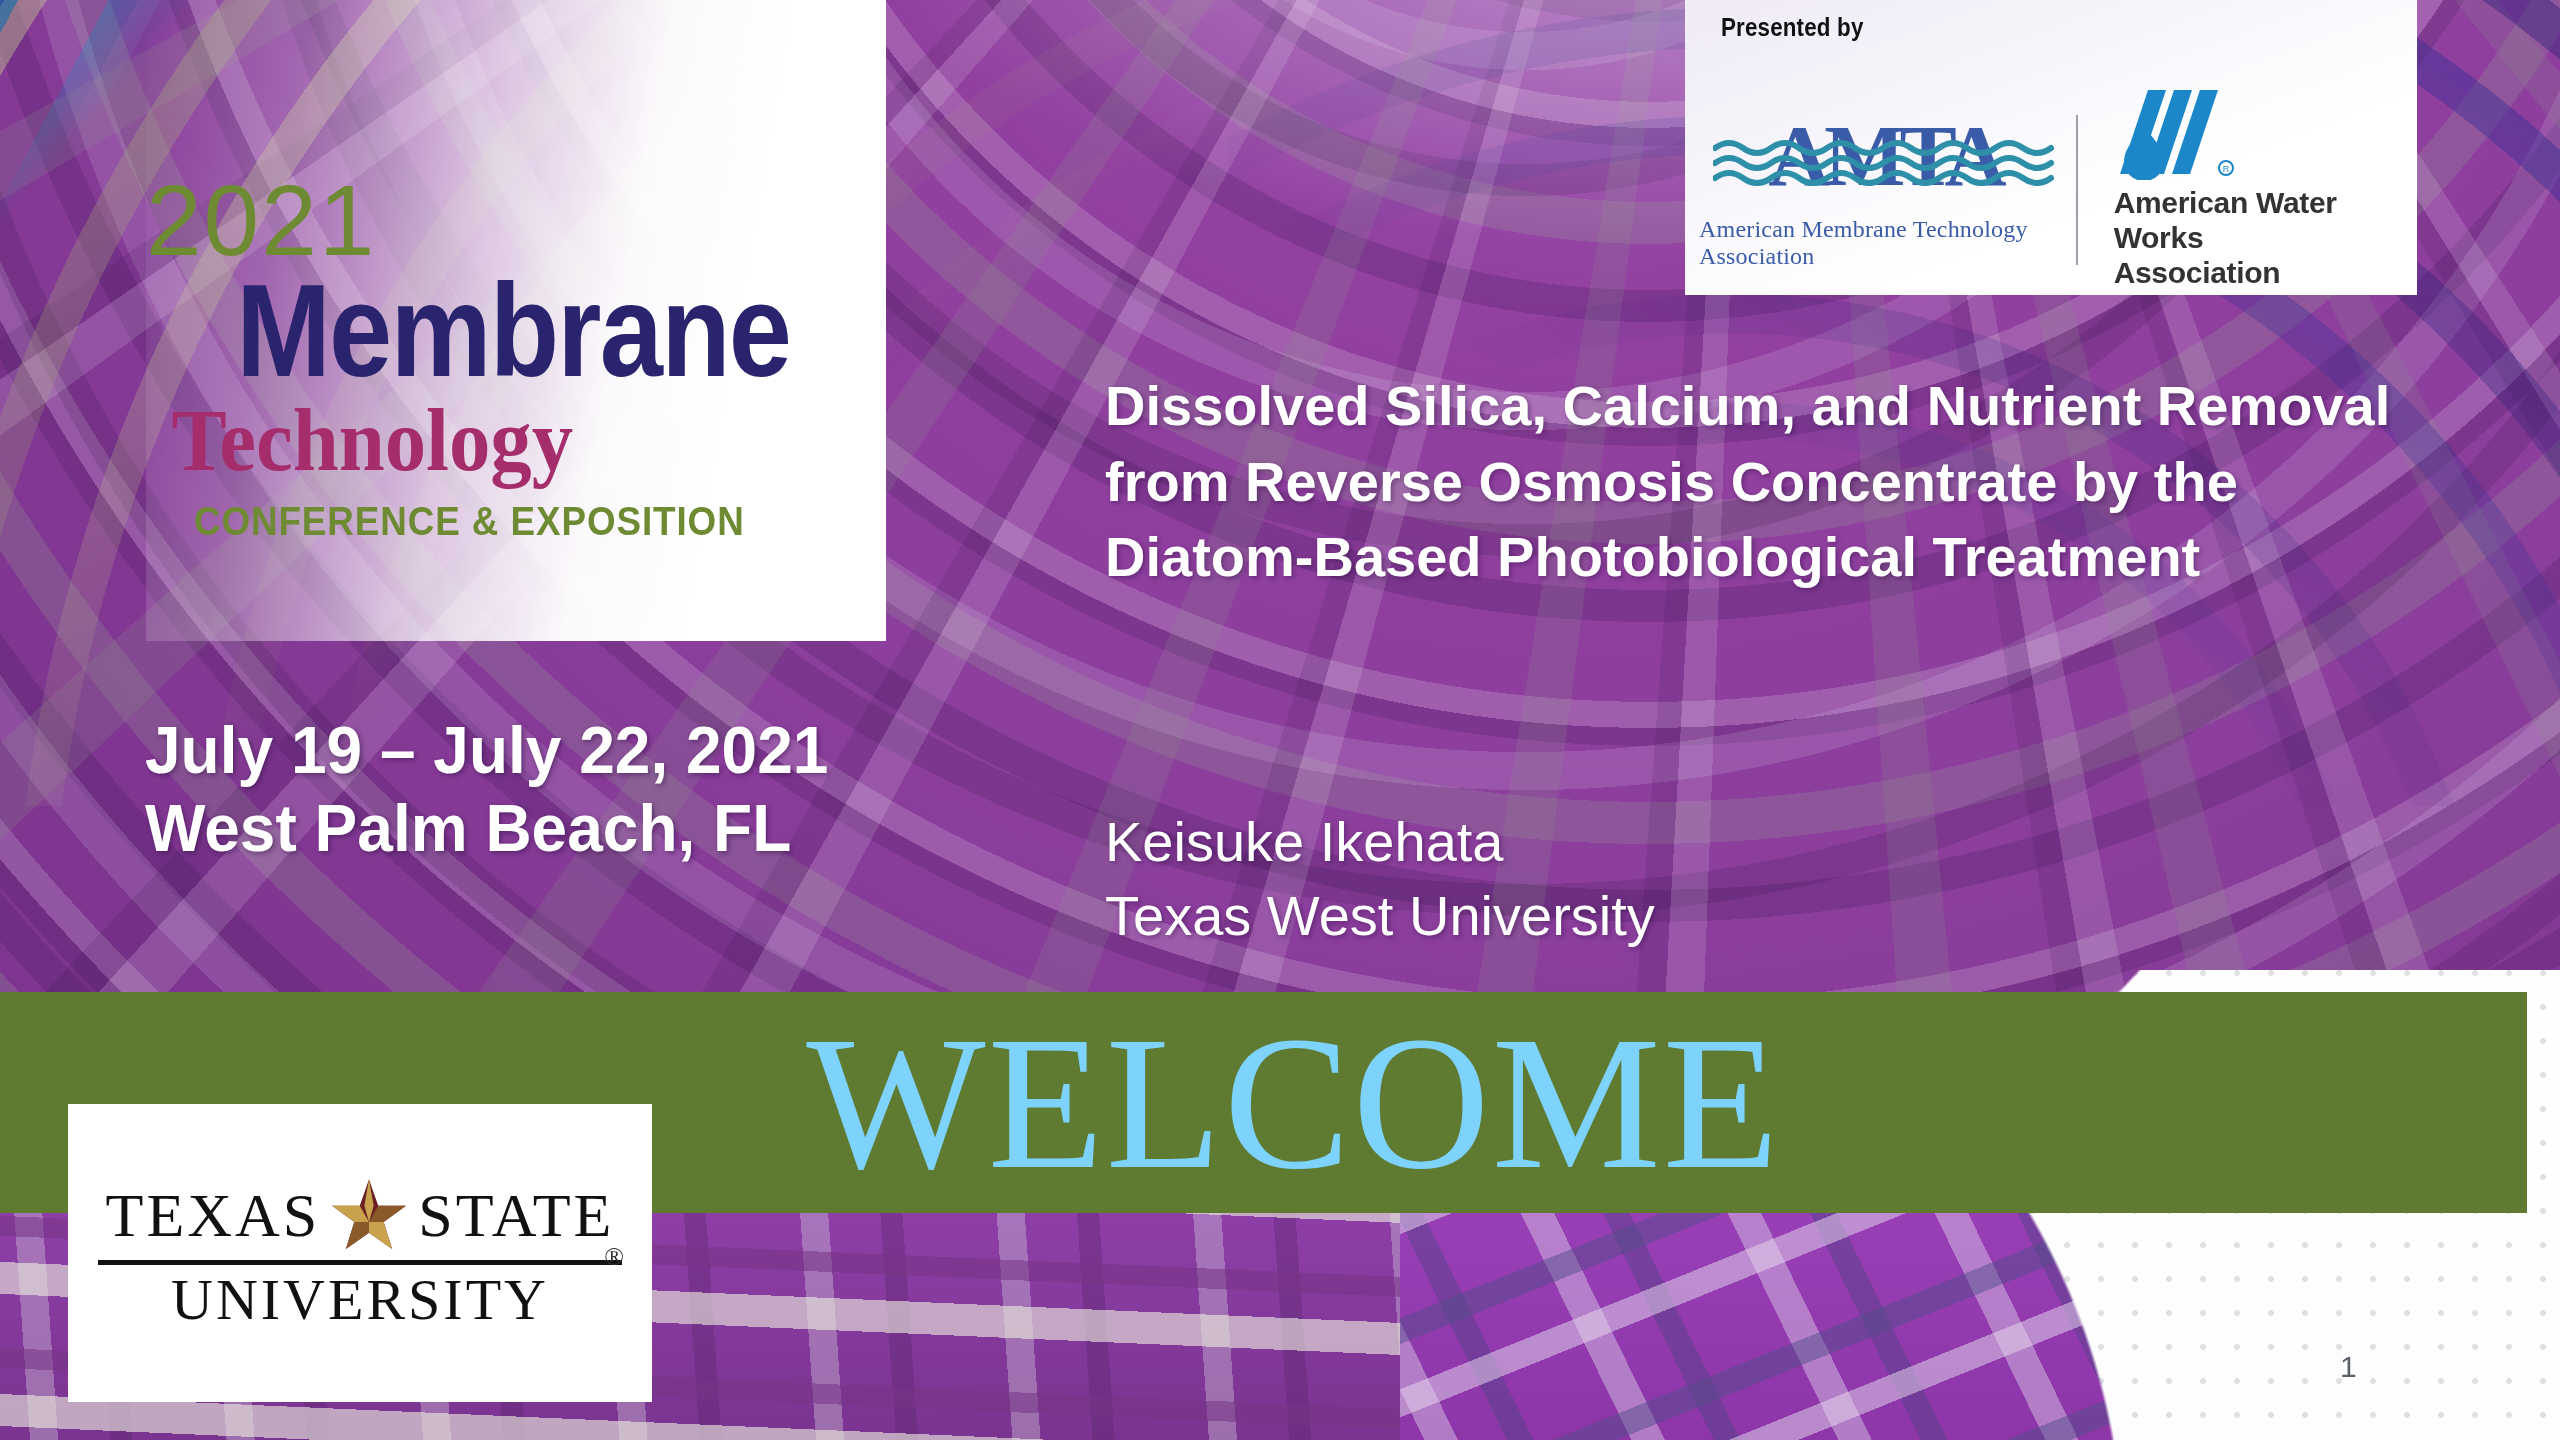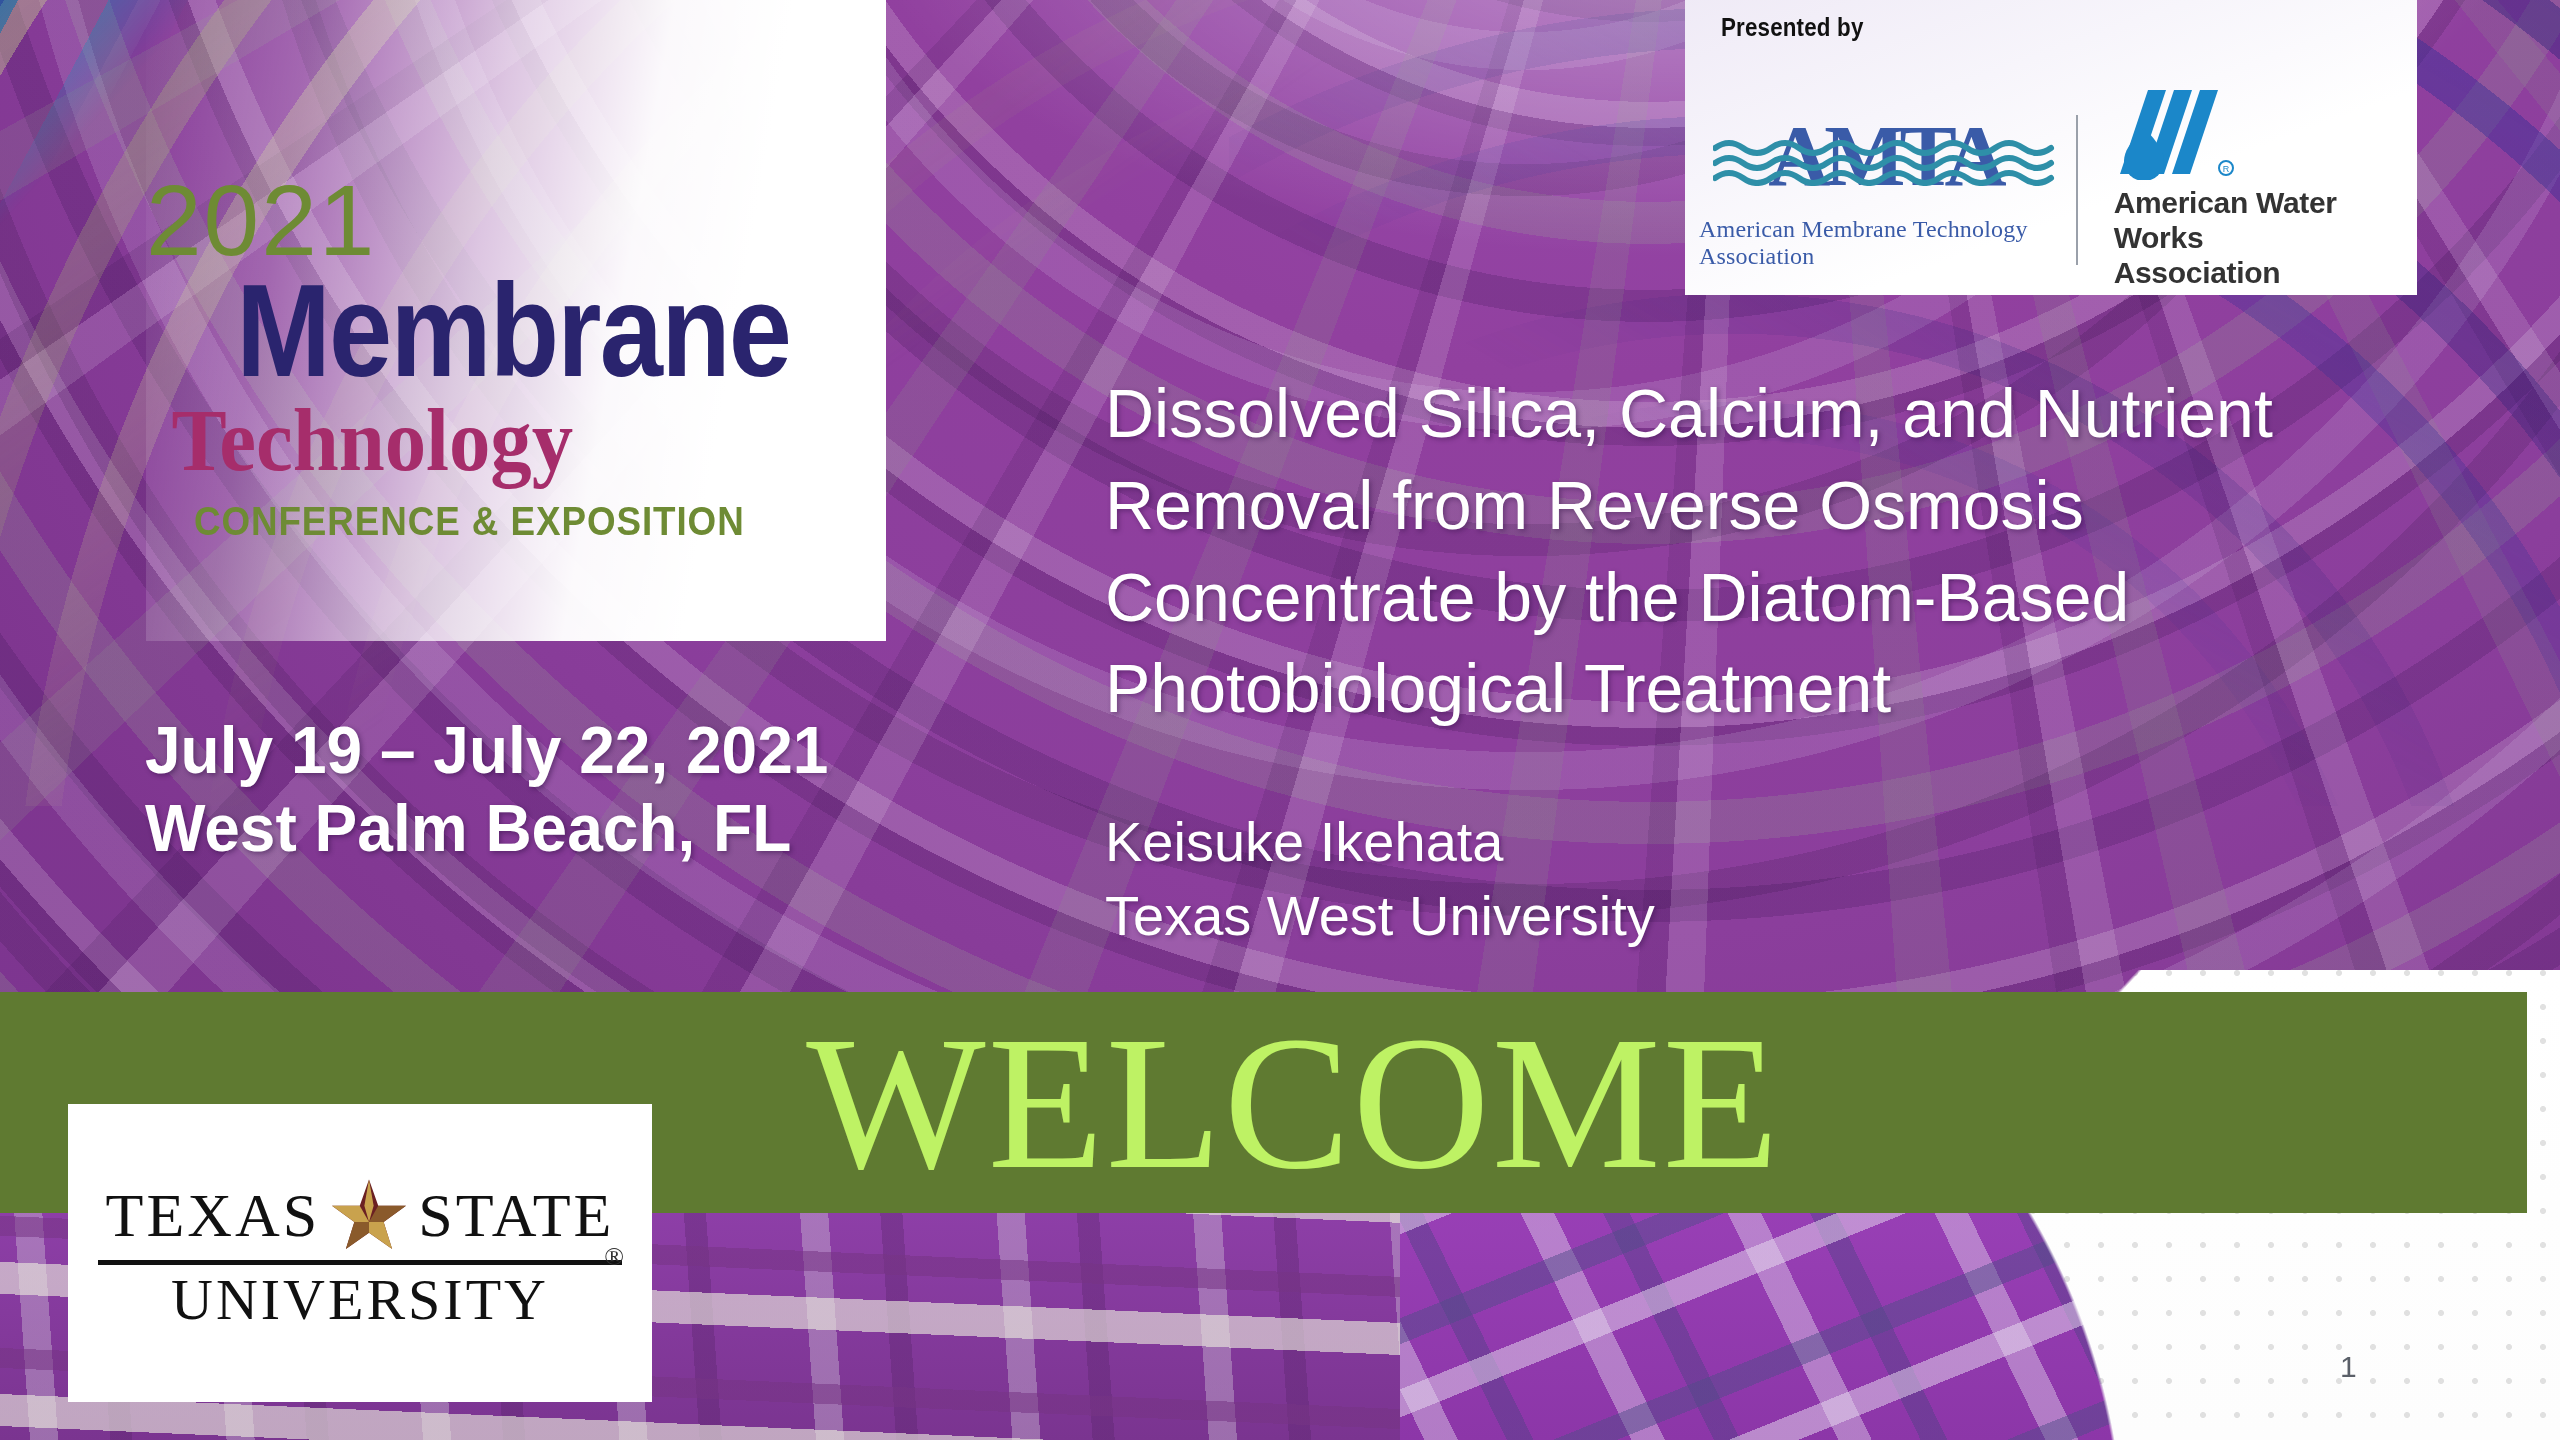--- a/index.html
+++ b/index.html
@@ -165,21 +165,21 @@
   
   .green-band{
     position:absolute;left:0;top:992px;width:2527px;height:221px;
     background:#5F7A31;
   }
   .welcome{
     position:absolute;left:0;top:992px;width:2527px;height:221px;
     display:flex;align-items:center;justify-content:center;
     font-family:"Liberation Serif",serif;
     font-size:190px;line-height:1;
-    color:#bef264;
+    color:#7dd3fc;
     letter-spacing:2px;
     padding-left:60px;
     box-sizing:border-box;
   }
 
   
   .conf-card{
     position:absolute;left:146px;top:0px;width:740px;height:641px;
     background:linear-gradient(100deg,
         rgba(255,255,255,0.00) 0%,
@@ -269,21 +269,21 @@
   .awwa-text{
     font-family:"Liberation Sans",sans-serif;
     font-weight:700;font-size:30px;line-height:1.16;color:#333333;
     margin-top:6px;white-space:pre-line;letter-spacing:-.3px;
   }
 
   
   .talk-title{
     position:absolute;left:1105px;top:368px;width:1330px;
     font-family:"Liberation Sans",sans-serif;
-    font-weight:400;font-size:68px;line-height:1.35;
+    font-weight:700;font-size:56px;line-height:1.35;
     color:#FFFFFF;letter-spacing:0px;
     text-shadow:2px 2px 5px rgba(40,10,60,.40);
   }
   .talk-author{
     position:absolute;left:1105px;top:805px;width:1100px;
     font-family:"Liberation Sans",sans-serif;
     font-weight:400;font-size:56px;line-height:1.32;
     color:#FFFFFF;white-space:pre-line;
     text-shadow:2px 2px 5px rgba(40,10,60,.40);
   }

